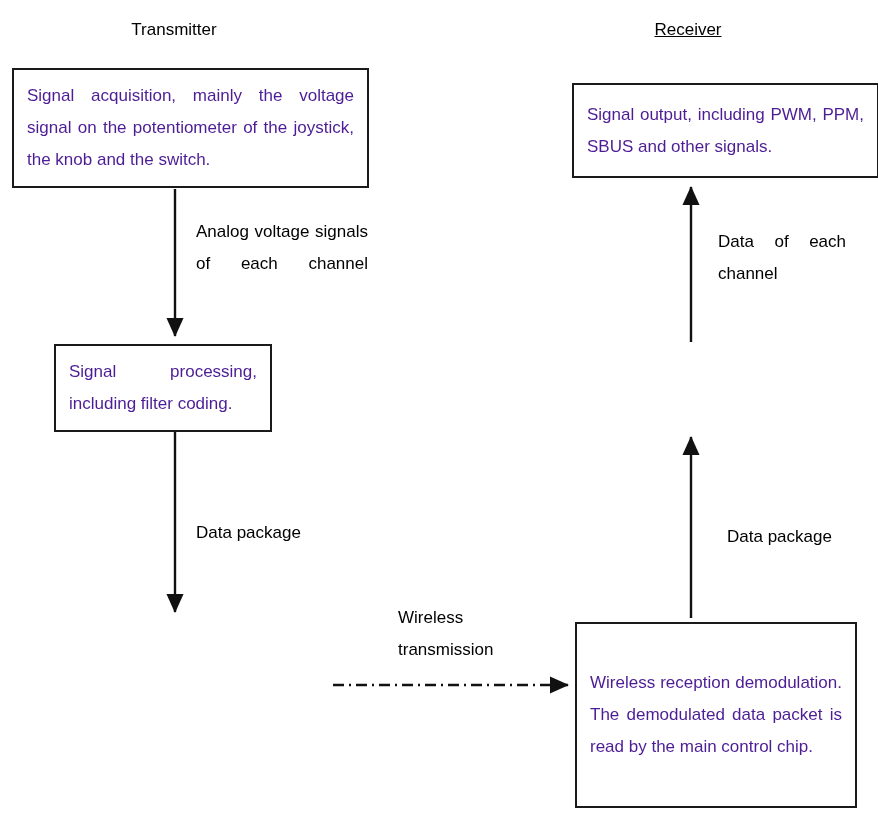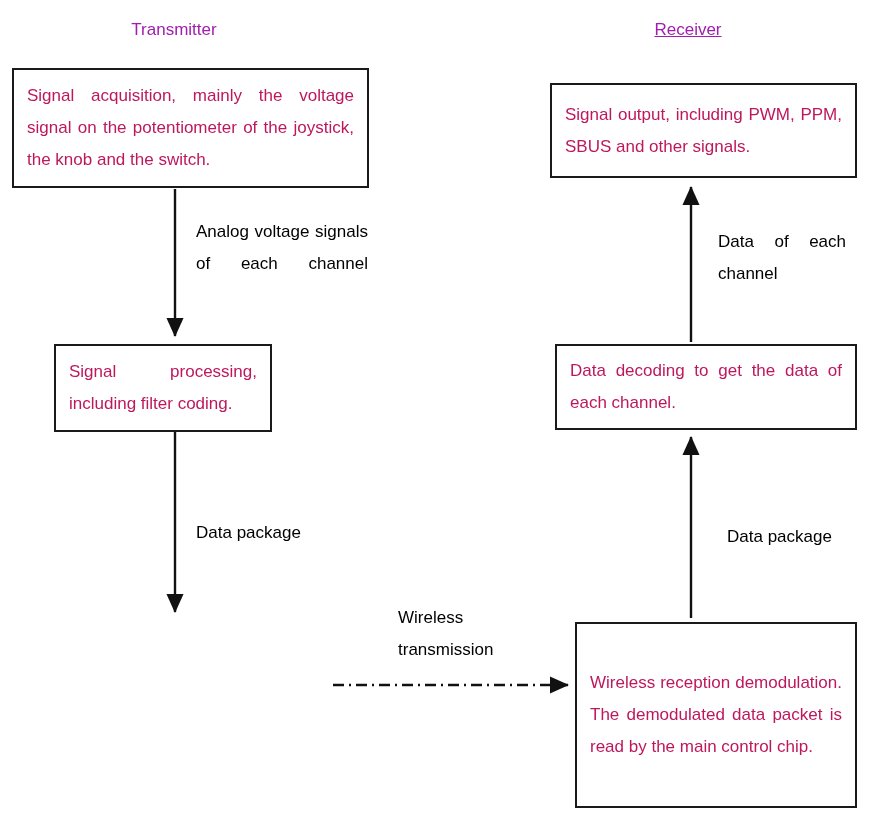--- a/index.html
+++ b/index.html
@@ -19,42 +19,42 @@
     overflow: hidden;
   }
 
   
   .col-title {
     position: absolute;
     font-size: 17px;
     line-height: 20px;
     text-align: center;
     white-space: nowrap;
-    color: #a21caf;
+    color: #000000;
   }
 
   
   .box {
     position: absolute;
     box-sizing: border-box;
     border: 2px solid #1a1a1a;
     background: #ffffff;
     display: flex;
     align-items: center;
   }
   .box-text {
     width: 100%;
     font-size: 17px;
     line-height: 32px;
     text-align: justify;
     text-align-last: left;
     text-justify: inter-word;
     padding: 0 13px;
     box-sizing: border-box;
-    color: #be185d;
+    color: #4c1d95;
     hyphens: none;
   }
 
   
   .edge-label {
     position: absolute;
     font-size: 17px;
     line-height: 32px;
     color: #000;
     text-align: justify;
@@ -106,27 +106,24 @@
 
   <div class="box" style="left:12px; top:68px; width:357px; height:120px;">
     <div class="box-text">Signal acquisition, mainly the voltage signal on the potentiometer of the joystick, the knob and the switch.</div>
   </div>
 
   <div class="box" style="left:54px; top:344px; width:218px; height:88px;">
     <div class="box-text">Signal processing, including filter coding.</div>
   </div>
 
 
-  <div class="box" style="left:550px; top:83px; width:307px; height:95px;">
+  <div class="box" style="left:572px; top:83px; width:307px; height:95px;">
     <div class="box-text">Signal output, including PWM, PPM, SBUS and other signals.</div>
   </div>
 
-  <div class="box" style="left:555px; top:344px; width:302px; height:86px;">
-    <div class="box-text">Data decoding to get the data of each channel.</div>
-  </div>
 
   <div class="box" style="left:575px; top:622px; width:282px; height:186px;">
     <div class="box-text">Wireless reception demodulation. The demodulated data packet is read by the main control chip.</div>
   </div>
 
   <div class="edge-label just-all" style="left:196px; top:216px; width:172px;">Analog voltage signals of each channel</div>
 
   <div class="edge-label nowrap" style="left:196px; top:517px;">Data package</div>
 
   <div class="edge-label just-all" style="left:718px; top:226px; width:128px;">Data of each channel</div>

